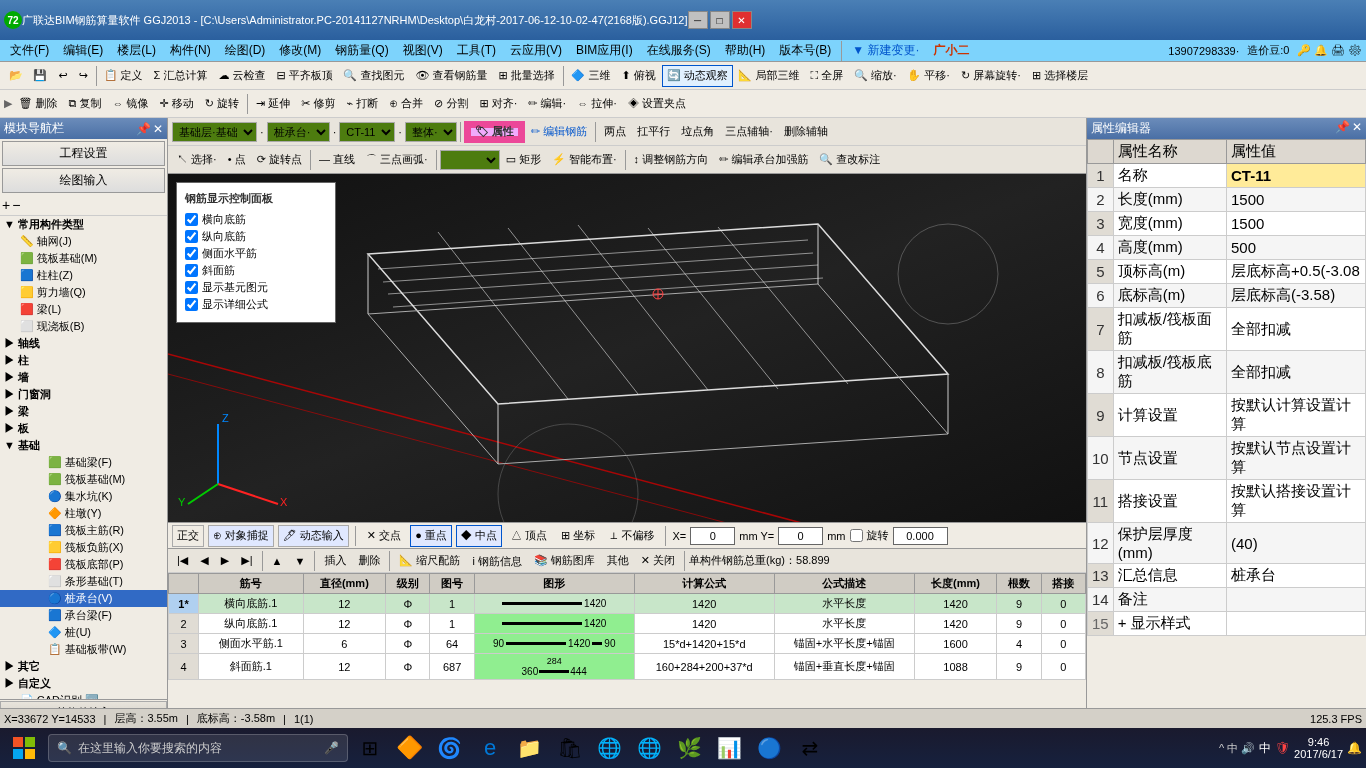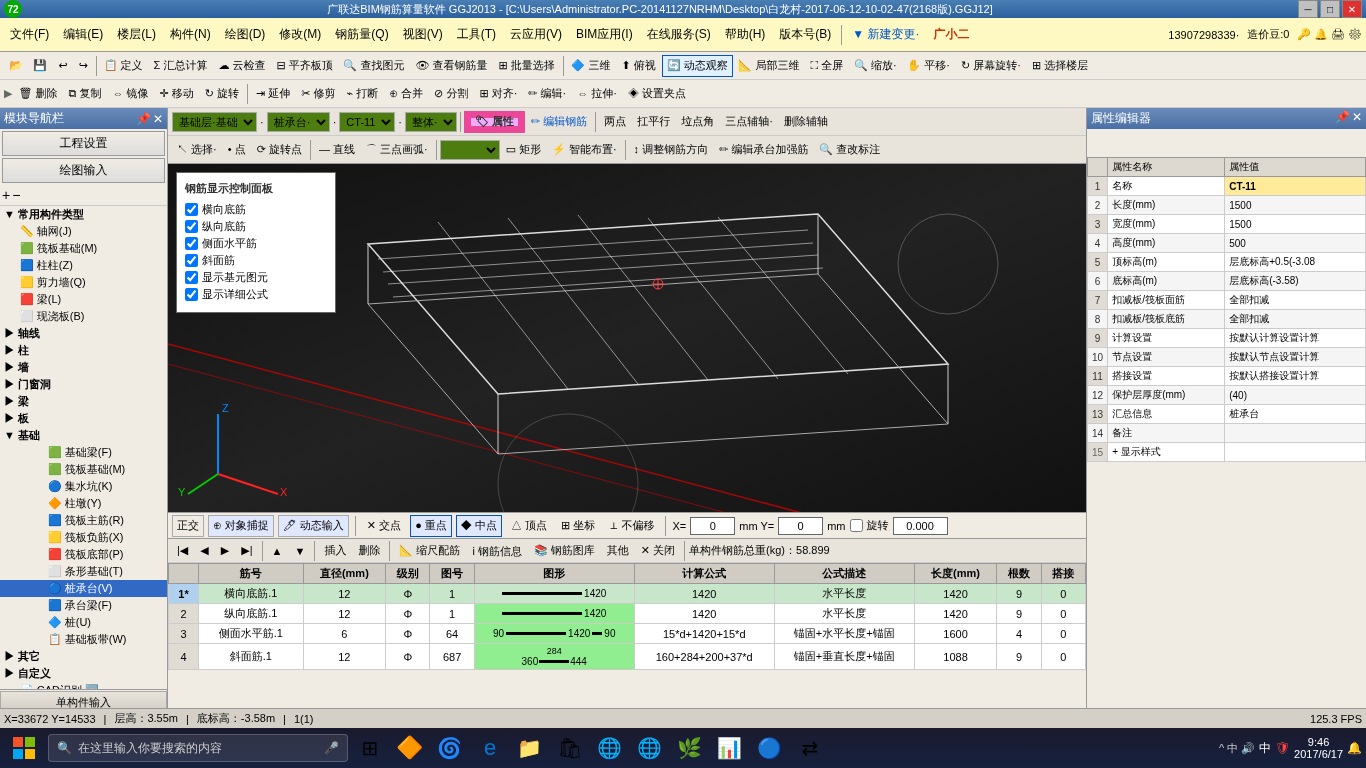--- a/index.html
+++ b/index.html
@@ -1,25 +1,25 @@
 <!DOCTYPE html>
 <html><head>
   <meta charset="utf-8">
   <style>
     * { margin: 0; padding: 0; box-sizing: border-box; }
     body { width: 1366px; height: 768px; overflow: hidden; font-family: 'SimSun', 'Microsoft YaHei', sans-serif; font-size: 12px; background: #d4d0c8; }
 
     
-    #titlebar { display: flex; align-items: center; justify-content: space-between; background: linear-gradient(to bottom, #4a7fb5, #2a5f9e); height: 18px; padding: 0 4px; color: white; font-size: 11px; }
+    #titlebar { display: flex; align-items: center; background: linear-gradient(to bottom, #4a7fb5, #2a5f9e); height: 40px; padding: 0 4px; color: white; font-size: 11px; }
     #titlebar .win-buttons { display: flex; gap: 2px; }
     #titlebar .win-btn { width: 20px; height: 18px; background: #c0c0c0; border: 1px solid #888; font-size: 10px; display: flex; align-items: center; justify-content: center; cursor: pointer; color: #000; }
     #titlebar .close-btn { background: #e03030; color: white; }
 
     
-    #menubar { display: flex; align-items: center; background: #fef9c3; height: 34px; border-bottom: 1px solid #999; padding: 0 4px; gap: 2px; }
+    #menubar { display: flex; align-items: center; background: #7dd3fc; height: 22px; border-bottom: 1px solid #999; padding: 0 4px; gap: 2px; }
     .menu-item { padding: 1px 6px; font-size: 12px; cursor: pointer; color: #000; }
 
     
     .toolbar-row { display: flex; align-items: center; background: #f0ece4; border-bottom: 1px solid #ccc; padding: 2px 4px; min-height: 28px; flex-wrap: wrap; gap: 1px; }
     .tb-btn { display: flex; align-items: center; gap: 2px; padding: 1px 4px; border: 1px solid transparent; cursor: pointer; font-size: 11px; background: transparent; height: 22px; }
     .tb-separator { width: 1px; height: 20px; background: #999; margin: 0 2px; }
 
     
     #main { display: flex; height: calc(768px - 22px - 22px - 28px - 28px); }
 
@@ -45,21 +45,21 @@
     #rebar-panel .panel-title { font-weight: bold; margin-bottom: 6px; color: #333; }
     .rebar-check { display: flex; align-items: center; gap: 4px; margin: 2px 0; cursor: pointer; }
 
     
     #bottom-toolbar { display: flex; align-items: center; background: #f0ece4; border-top: 1px solid #999; padding: 2px 4px; height: 26px; gap: 4px; font-size: 11px; }
     #bottom-toolbar input[type=text] { width: 40px; height: 18px; border: 1px solid #666; font-size: 11px; text-align: center; }
 
     
     #right-panel { width: 280px; background: #f0ece4; border-left: 1px solid #999; display: flex; flex-direction: column; }
     #prop-title { background: linear-gradient(to bottom, #6b8cba, #4a6fa5); color: white; font-size: 12px; padding: 2px 4px; display: flex; justify-content: space-between; }
-    #prop-table { width: 100%; border-collapse: collapse; font-size: 10px; margin-top: 28px; }
+    #prop-table { width: 100%; border-collapse: collapse; font-size: 15px; }
     #prop-table th { background: #ddd8d0; padding: 2px 4px; border: 1px solid #999; text-align: left; font-weight: normal; }
     #prop-table td { padding: 2px 4px; border: 1px solid #ccc; background: white; }
     #prop-table tr:nth-child(even) td { background: #f5f5f5; }
     #prop-table .row-num { width: 20px; text-align: center; background: #e0dcd4; color: #333; }
     #prop-table .row-expand { color: #666; cursor: pointer; }
 
     
     #bottom-section { height: 200px; background: #f0ece4; border-top: 1px solid #999; display: flex; flex-direction: column; }
     #rebar-toolbar { display: flex; align-items: center; background: #e8e4dc; border-bottom: 1px solid #ccc; padding: 2px 4px; height: 24px; gap: 2px; font-size: 11px; }
     #rebar-table-container { flex: 1; overflow-y: auto; overflow-x: auto; }

